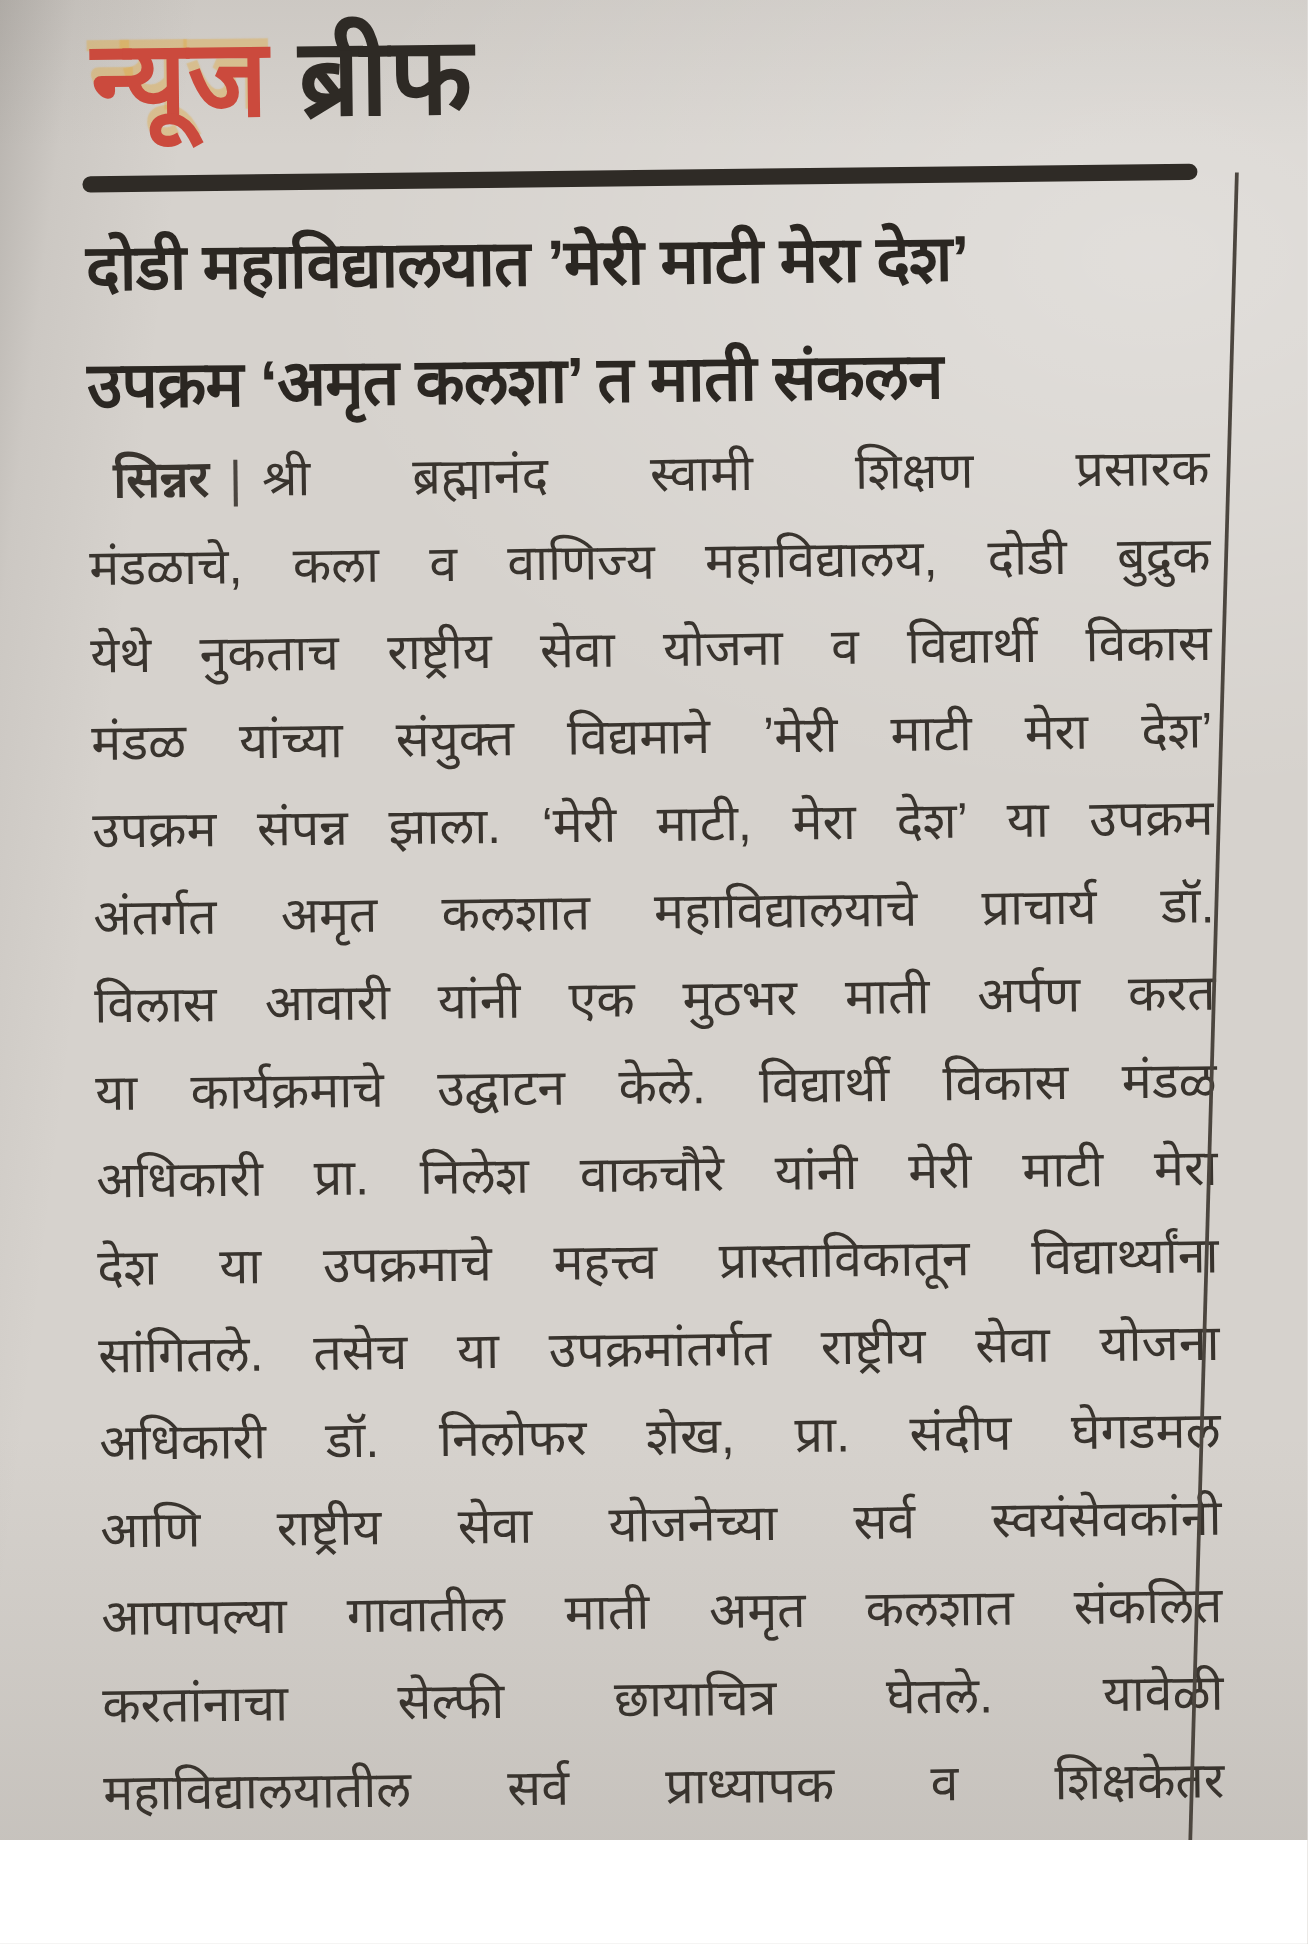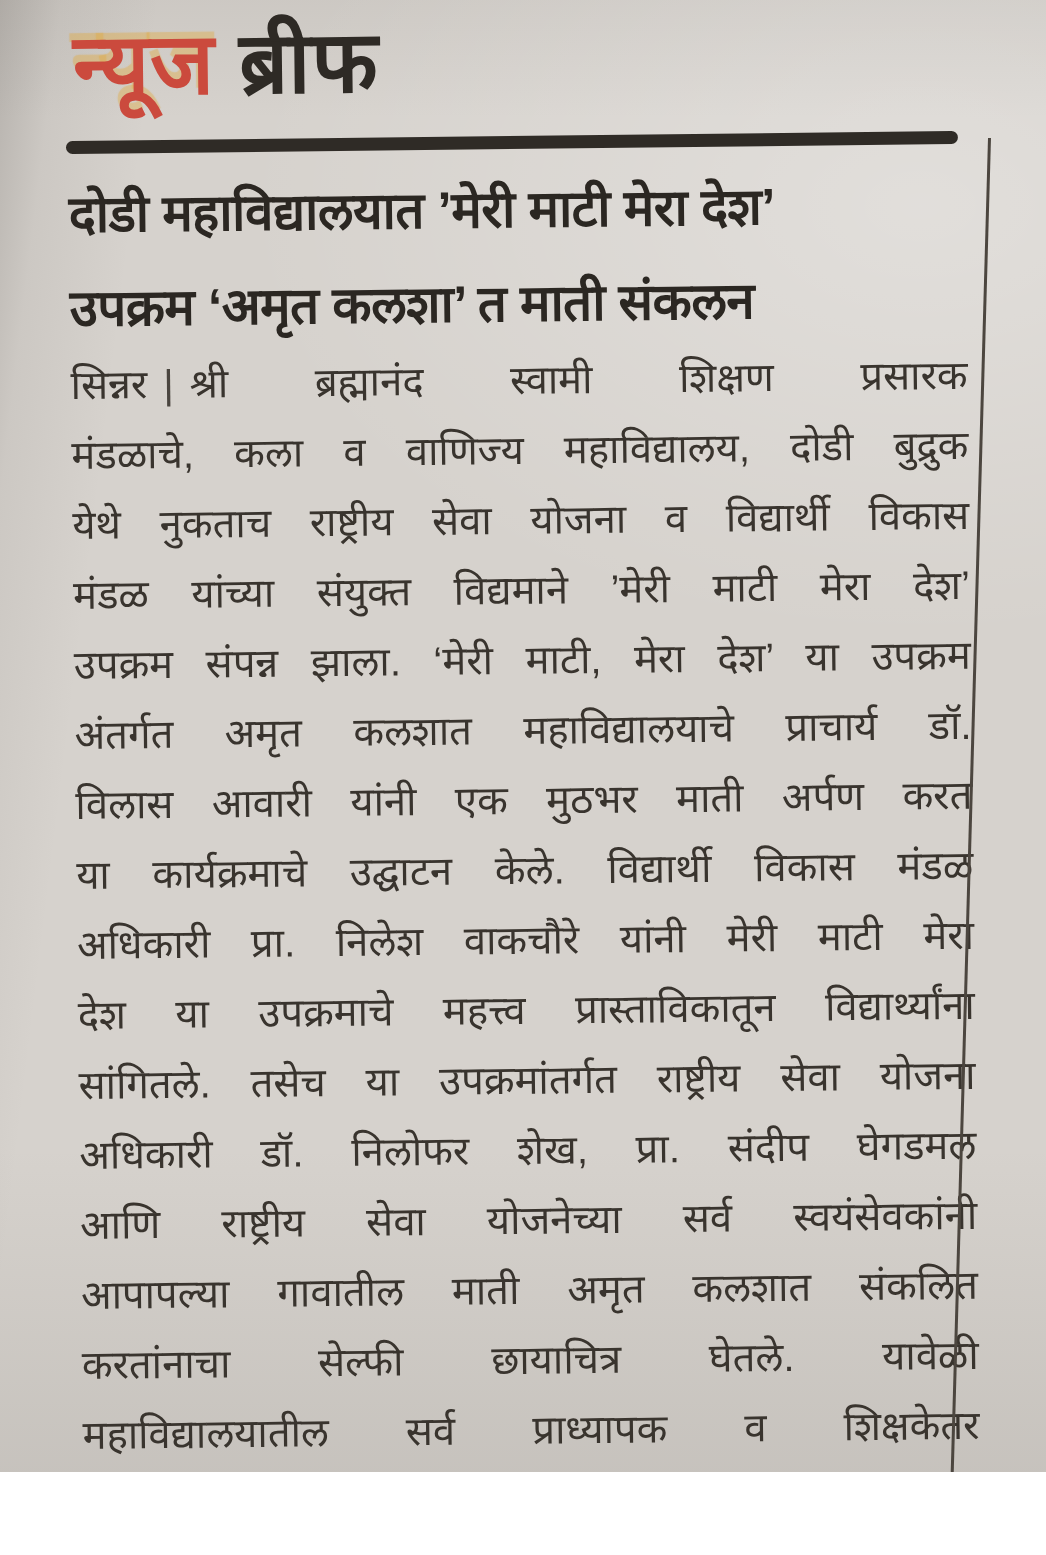--- a/index.html
+++ b/index.html
@@ -68,21 +68,21 @@
     font-size: 40px;
     line-height: 70px;
     color: #39342e;
   }
   .bline {
     text-align: justify;
     text-align-last: justify;
     height: 70px;
   }
   .bline.last { text-align-last: left; }
-  .dateline { font-weight: normal; }
+  .dateline { font-weight: bold; margin-left: 20px; }
   .sep { padding: 0 16px; font-weight: normal; color: #4a453f; }
   .divider {
     position: absolute;
     left: 988px; top: 138px;
     width: 3px; height: 1420px;
     background: #4c463f;
     transform: rotate(1.6deg);
     transform-origin: top center;
   }
 </style>

